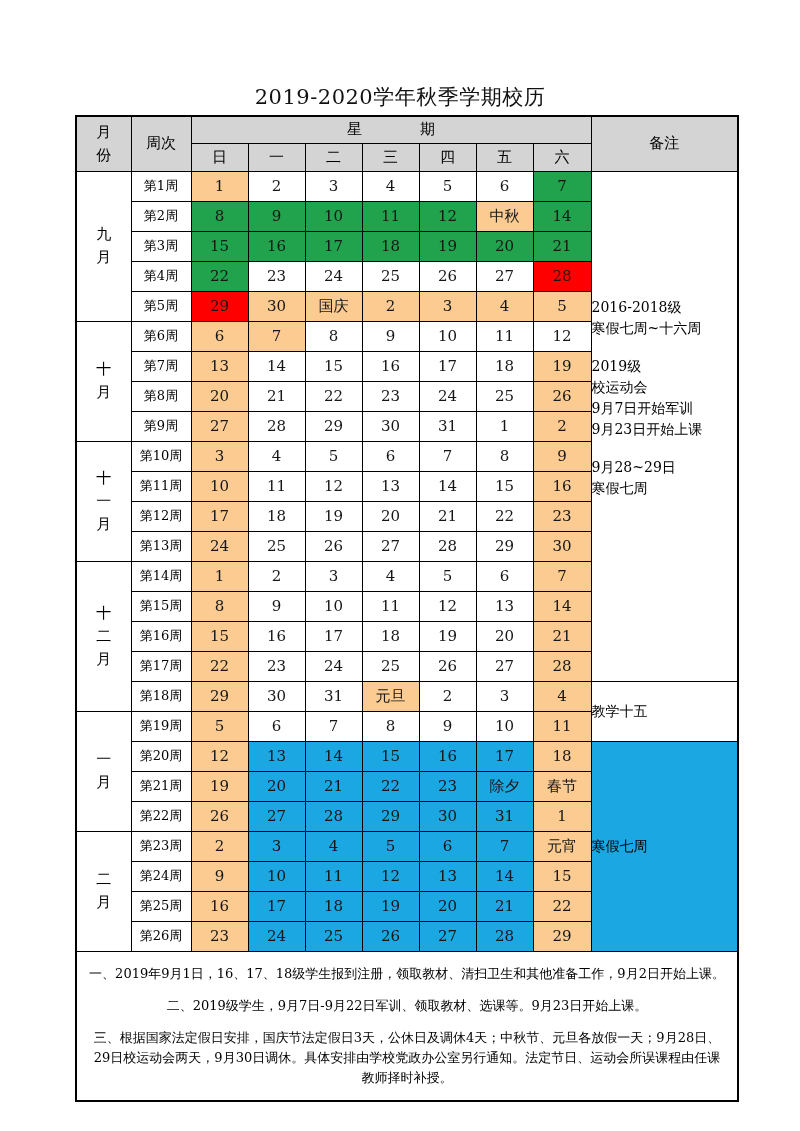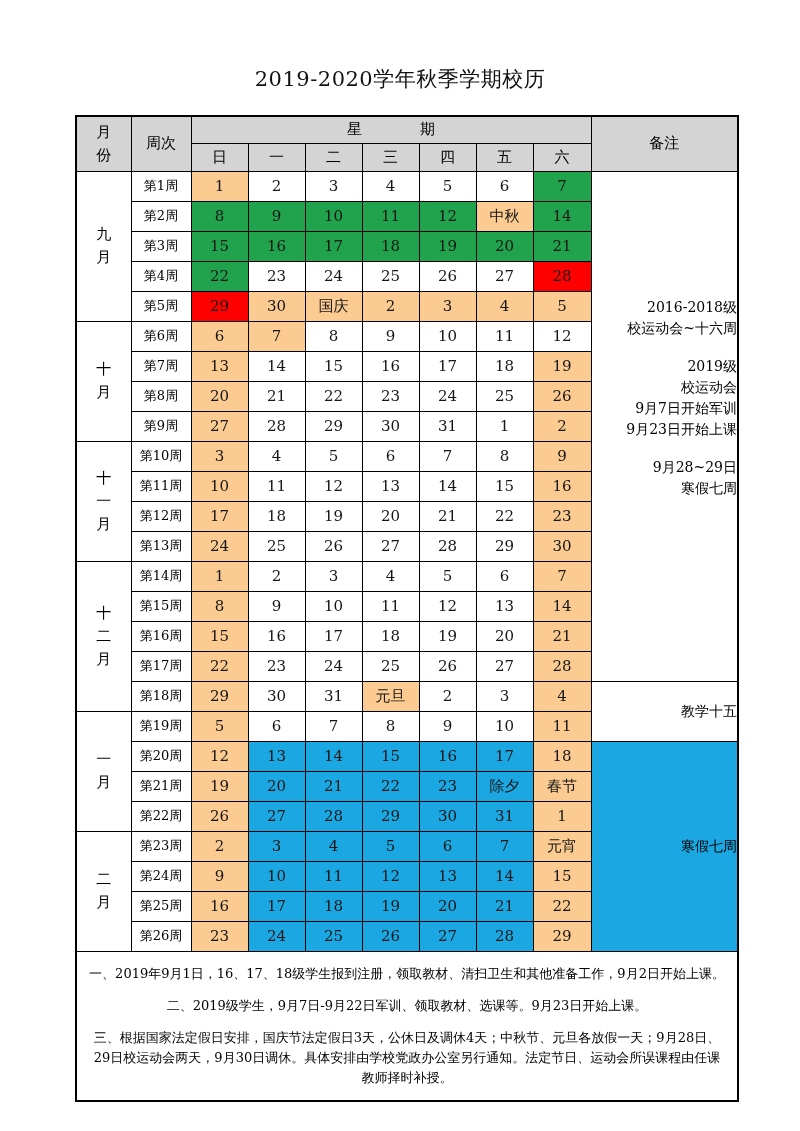--- a/index.html
+++ b/index.html
@@ -2,21 +2,21 @@
 <html style="--holiday-orange: #FBCB92; --training-green: #21A24D; --sports-red: #FE0000; --vacation-blue: #1BA8E2; --header-grey: #D4D4D4;"><head>
 <meta charset="utf-8">
 <style>
   html,body { margin:0; padding:0; }
   body {
     width:800px; height:1131px; background:#ffffff; position:relative;
     font-family:"DejaVu Serif","Liberation Serif",serif; color:#000;
     -webkit-font-smoothing:antialiased;
   }
   .page-title {
-    position:absolute; top:65px; left:0; width:800px;
+    position:absolute; top:83px; left:0; width:800px;
     text-align:center; font-size:21px; letter-spacing:0.5px; color:#111;
   }
   table.cal {
     position:absolute; left:75px; top:115px; width:662px;
     border-collapse:collapse; table-layout:fixed;
     border:2px solid #000;
   }
   .cal td, .cal th {
     border:1px solid #000; padding:0; text-align:center; vertical-align:middle;
     font-weight:normal; overflow:hidden;
@@ -29,21 +29,21 @@
   .vstack { display:flex; flex-direction:column; align-items:center; justify-content:center; }
   .vstack div { line-height:23px; font-size:15px; }
   .week-label { font-size:13px; background:#fff;margin-left:37px; }
   .date { font-size:15px; color:#161616; }
   .c-o { background:var(--holiday-orange,#FBCB92); }
   .c-g { background:var(--training-green,#21A24D); }
   .c-r { background:var(--sports-red,#FE0000); }
   .c-b { background:var(--vacation-blue,#1BA8E2); }
   .remarks-cell { font-size:14px; line-height:21px; background:#fff; }
   .remarks-cell.blue { background:var(--vacation-blue,#1BA8E2); }
-  .remarks-inner { display:flex; flex-direction:column; justify-content:center; align-items:flex-end; height:100%; }
+  .remarks-inner { display:flex; flex-direction:column; justify-content:center; align-items:flex-start; height:100%; }
   .remarks-cell.first .remarks-inner { padding-bottom:56px; box-sizing:border-box; }
   .remark-gap { height:17px; }
   .foot-cell {
     text-align:left; vertical-align:top; padding:9px 8px 0 8px;
     font-size:13px; line-height:20px; background:#fff;
   }
   .foot-cell p { margin:12px; }
 </style>
 </head>
 <body>
@@ -97,21 +97,21 @@
         <td class="date c-o">1</td>
         <td class="date">2</td>
         <td class="date">3</td>
         <td class="date">4</td>
         <td class="date">5</td>
         <td class="date">6</td>
         <td class="date c-g">7</td>
         <td class="remarks-cell first" rowspan="17">
           <div class="remarks-inner">
             <div>2016-2018级</div>
-            <div>校运动会~十六周</div>
+            <div>寒假七周~十六周</div>
             <div class="remark-gap"></div>
             <div>2019级</div>
             <div>校运动会</div>
             <div>9月7日开始军训</div>
             <div>9月23日开始上课</div>
             <div class="remark-gap"></div>
             <div>9月28~29日</div>
             <div>寒假七周</div>
           </div>
         </td>

